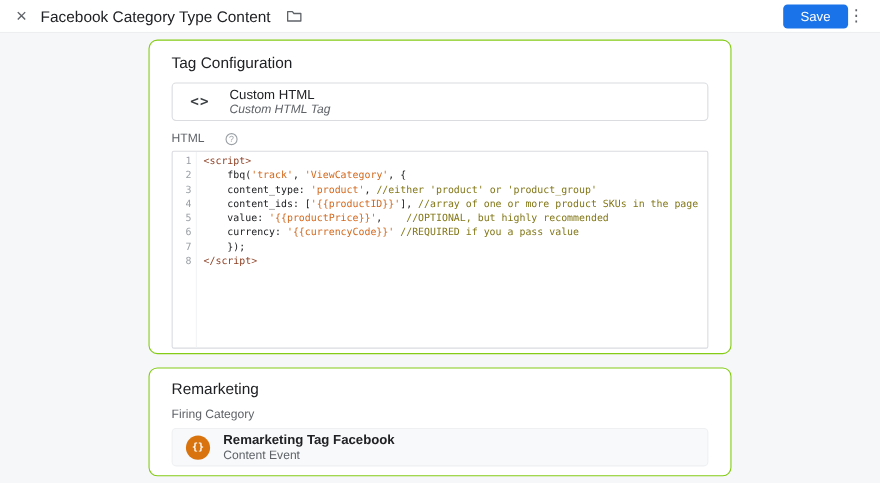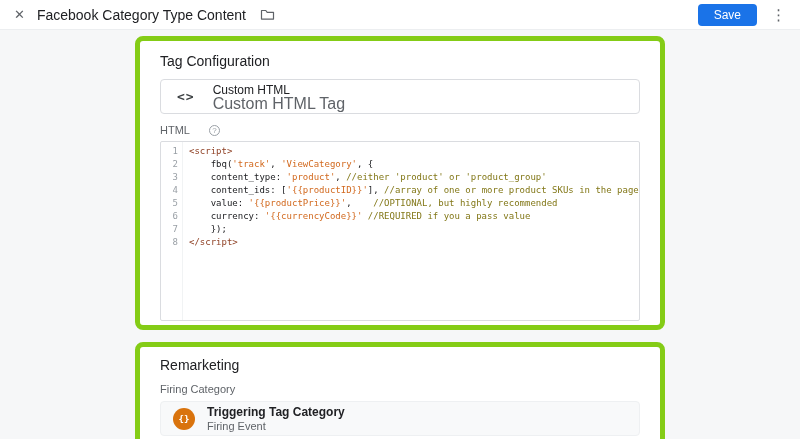--- a/index.html
+++ b/index.html
@@ -14,50 +14,50 @@
   
   .topbar {
     height: 30px; background: #fff; border-bottom: 1px solid #eceef0;
     display: flex; align-items: center; justify-content: space-between;
     padding: 0 14px;
   }
   .topbar-left { display: flex; align-items: center; gap: 12px; }
   .close-x { font-size: 13px; color: #5f6368; cursor: pointer; line-height: 1; }
   .page-title { font-size: 14px; font-weight: 500; color: #202124; margin: 0; }
   .folder-ic { display: inline-flex; margin-left: 2px; }
-  .topbar-right { display: flex; align-items: center; gap: 14px; }
+  .topbar-right { display: flex; align-items: center; gap: 0; }
   .save-btn {
     background: var(--accent, #1a73e8); color: #fff; border: none;
     border-radius: 4px; padding: 4px 16px; font-size: 12px; font-weight: 500;
     font-family: "Liberation Sans", sans-serif; cursor: pointer;
   }
   .more-v { color: #5f6368; font-size: 15px; line-height: 1; cursor: pointer; }
 
   
   .content { padding-top: 6px; }
   .card {
     width: 530px; margin: 0 auto 12px auto; background: #fff;
-    border: 5px solid #84cc16; border-radius: 8px;
+    border: 1px solid #84cc16; border-radius: 8px;
     padding: 12px 20px 4px 20px;
   }
   .card-title { font-size: 14px; font-weight: 400; color: #202124; margin: 0 0 10px 0; line-height: 16px; }
   .field-label { font-size: 11px; color: #5f6368; line-height: 13px; margin: 0 0 5px 0; }
 
   
   .tag-type-box {
     display: flex; align-items: center; gap: 18px;
     border: 1px solid #dadce0; border-radius: 4px;
     padding: 3px 16px; cursor: pointer;
   }
   .code-ic {
     font-family: "DejaVu Sans Mono", monospace; font-weight: 700;
     font-size: 13px; color: #3c4043; letter-spacing: 1px;
   }
   .tt-name { font-size: 12px; font-weight: 400; color: #202124; line-height: 14px; }
-  .tt-desc { font-size: 16px; color: #5f6368; line-height: 12px; margin-top: 1px; }
+  .tt-desc { font-size: 11px; color: #5f6368; line-height: 12px; margin-top: 1px; font-style: italic; }
 
   
   .html-row { display: flex; align-items: center; gap: 19px; margin: 10px 0 4px 0; font-size: 11px; color: #5f6368; line-height: 13px; }
   .help-ic {
     width: 11px; height: 11px; border: 1px solid #9aa0a6; border-radius: 50%;
     display: inline-flex; align-items: center; justify-content: center;
     font-size: 8px; color: #9aa0a6; cursor: pointer;
   }
 
   
@@ -150,20 +150,20 @@
     </section>
 
     <section class="card triggering">
       <h2 class="card-title">Remarketing</h2>
 
       <div class="field-label">Firing Category</div>
 
       <div class="trigger-row">
         <span class="trigger-ic">{}</span>
         <div>
-          <div class="tr-name">Triggering Tag Category</div>
-          <div class="tr-type">Firing Event</div>
+          <div class="tr-name">Remarketing Tag Facebook</div>
+          <div class="tr-type">Content Event</div>
         </div>
       </div>
     </section>
 
   </main>
 </div>
 
 </body></html>

